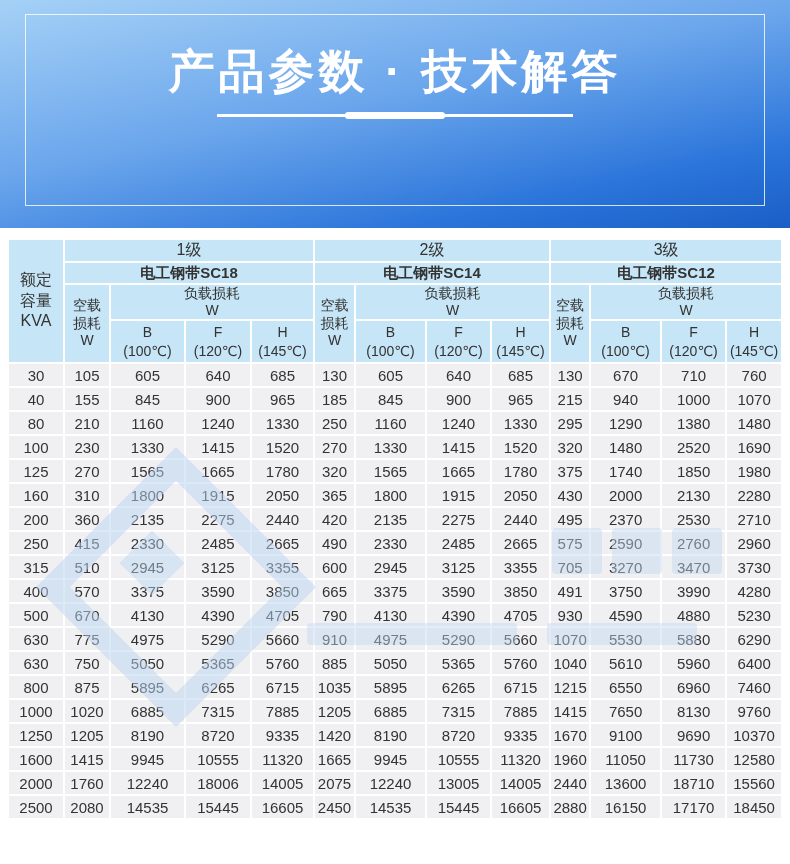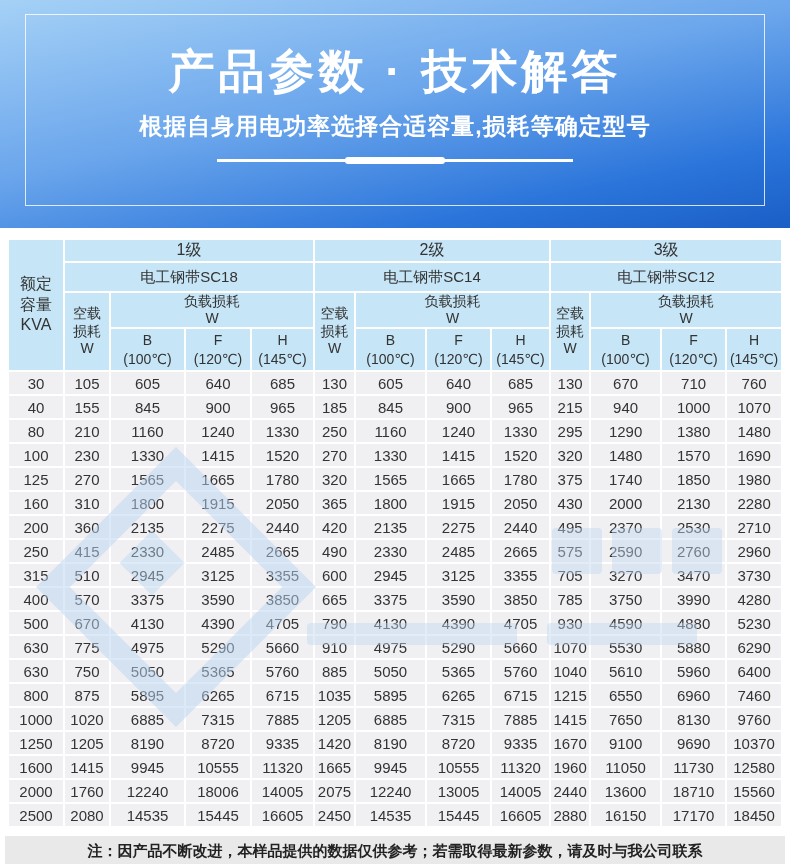--- a/index.html
+++ b/index.html
@@ -40,21 +40,21 @@
     border-collapse:separate;border-spacing:2px;
     table-layout:fixed;width:776px;background:#fff;
   }
   table.spec td{
     text-align:center;vertical-align:middle;padding:0;
     overflow:hidden;
   }
   thead td{background:#c6e5f6;color:#333;}
   tbody td{background:#f0f0f3;color:#333;font-size:15px;height:22px;}
   tr.hr-level td{height:21px;font-size:16px;}
-  tr.hr-band td{height:28px;font-size:15px;}
+  tr.hr-band td{height:20px;font-size:15px;font-weight:bold;}
   tr.hr-loss td{height:34px;font-size:14px;}
   tr.hr-sub td{height:41px;font-size:14px;}
   td.corner{font-size:15px;line-height:1.3;white-space:pre-line;margin-top:24px;}
   td.noload{font-size:14px;line-height:1.25;white-space:pre-line;margin-top:36px;}
   td.load{font-size:14px;line-height:1.2;white-space:pre-line;}
   td.subcol{line-height:1.3;white-space:pre-line;}
 
   
   .watermark{position:absolute;inset:0;pointer-events:none;}
   .wm-diamond{
@@ -75,21 +75,20 @@
   }
 </style>
 </head>
 <body>
 
 <div class="page">
 
   <div class="banner">
     <div class="banner-frame"></div>
     <div class="banner-title">产品参数 · 技术解答</div>
-    <div class="banner-subtitle">根据自身用电功率选择合适容量,损耗等确定型号</div>
     <div class="divider">
       <div class="divider-line"></div>
       <div class="divider-thick"></div>
     </div>
   </div>
 
   <div class="table-wrap">
     <table class="spec">
       <colgroup>
         <col style="width:54px">
@@ -209,21 +208,21 @@
             <td>230</td>
             <td>1330</td>
             <td>1415</td>
             <td>1520</td>
             <td>270</td>
             <td>1330</td>
             <td>1415</td>
             <td>1520</td>
             <td>320</td>
             <td>1480</td>
-            <td>1570</td>
+            <td>2520</td>
             <td>1690</td>
           </tr>
           <tr>
             <td>125</td>
             <td>270</td>
             <td>1565</td>
             <td>1665</td>
             <td>1780</td>
             <td>320</td>
             <td>1565</td>
@@ -297,21 +296,21 @@
           <tr>
             <td>400</td>
             <td>570</td>
             <td>3375</td>
             <td>3590</td>
             <td>3850</td>
             <td>665</td>
             <td>3375</td>
             <td>3590</td>
             <td>3850</td>
-            <td>785</td>
+            <td>491</td>
             <td>3750</td>
             <td>3990</td>
             <td>4280</td>
           </tr>
           <tr>
             <td>500</td>
             <td>670</td>
             <td>4130</td>
             <td>4390</td>
             <td>4705</td>
@@ -451,17 +450,14 @@
       <div class="wm-diamond"></div>
       <div class="wm-diamond wm-diamond2"></div>
       <div class="wm-block" style="left:545px;top:290px;width:50px;height:46px;"></div>
       <div class="wm-block" style="left:605px;top:290px;width:50px;height:46px;"></div>
       <div class="wm-block" style="left:665px;top:290px;width:50px;height:46px;"></div>
       <div class="wm-block" style="left:300px;top:385px;width:210px;height:22px;"></div>
       <div class="wm-block" style="left:540px;top:385px;width:150px;height:22px;"></div>
     </div>
   </div>
 
-  <div class="note">
-    <span>注：因产品不断改进，本样品提供的数据仅供参考；若需取得最新参数，请及时与我公司联系</span>
-  </div>
 
 </div>
 
 </body></html>

